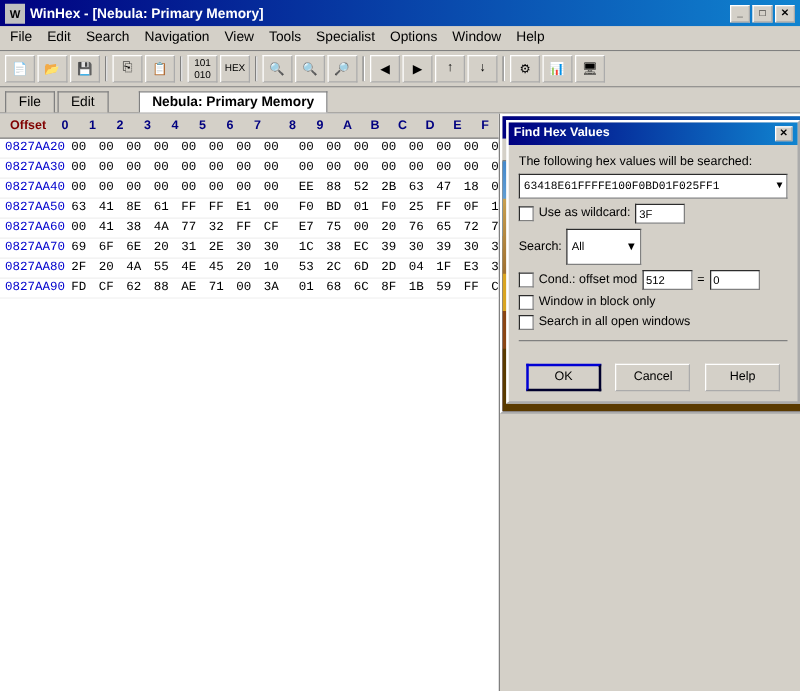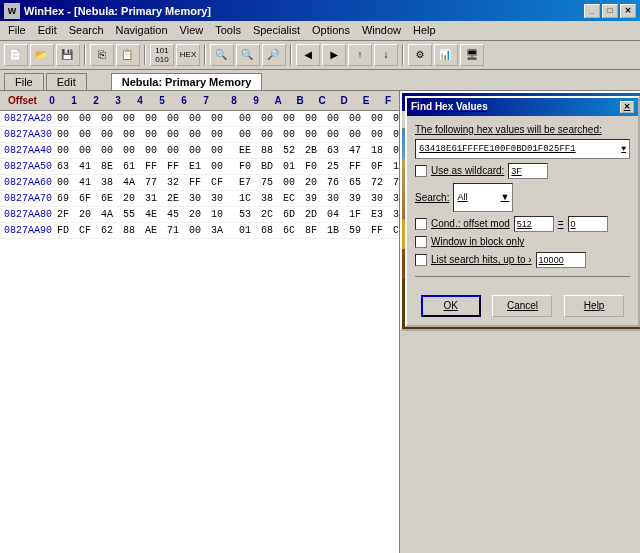--- a/index.html
+++ b/index.html
@@ -212,21 +212,20 @@
 
     
     .find-dialog {
       position: absolute;
       top: 5px;
       right: 0;
       width: 235px;
       background: #d4d0c8;
       border: 2px outset #fff;
       z-index: 10;
-      text-decoration: underline;
     }
     .dialog-title {
       background: linear-gradient(to right, #000080, #1084d0);
       color: white;
       height: 18px;
       display: flex;
       align-items: center;
       padding: 0 4px;
       font-size: 10px;
       font-weight: bold;
@@ -702,28 +701,25 @@
             <div class="small-input">
               <span>0</span>
             </div>
           </div>
 
           <div class="dialog-option">
             <div class="checkbox"></div>
             <span>Window in block only</span>
           </div>
 
-
           <div class="dialog-option">
             <div class="checkbox"></div>
-            <span>List search hits, up to ›</span>
-            <div class="small-input" style="width:50px;">
-              <span>10000</span>
-            </div>
-          </div>
+            <span>Search in all open windows</span>
+          </div>
+
 
           <div class="dialog-buttons">
             <div class="dialog-btn default">OK</div>
             <div class="dialog-btn">Cancel</div>
             <div class="dialog-btn">Help</div>
           </div>
         </div>
       </div>
 
     </div>

